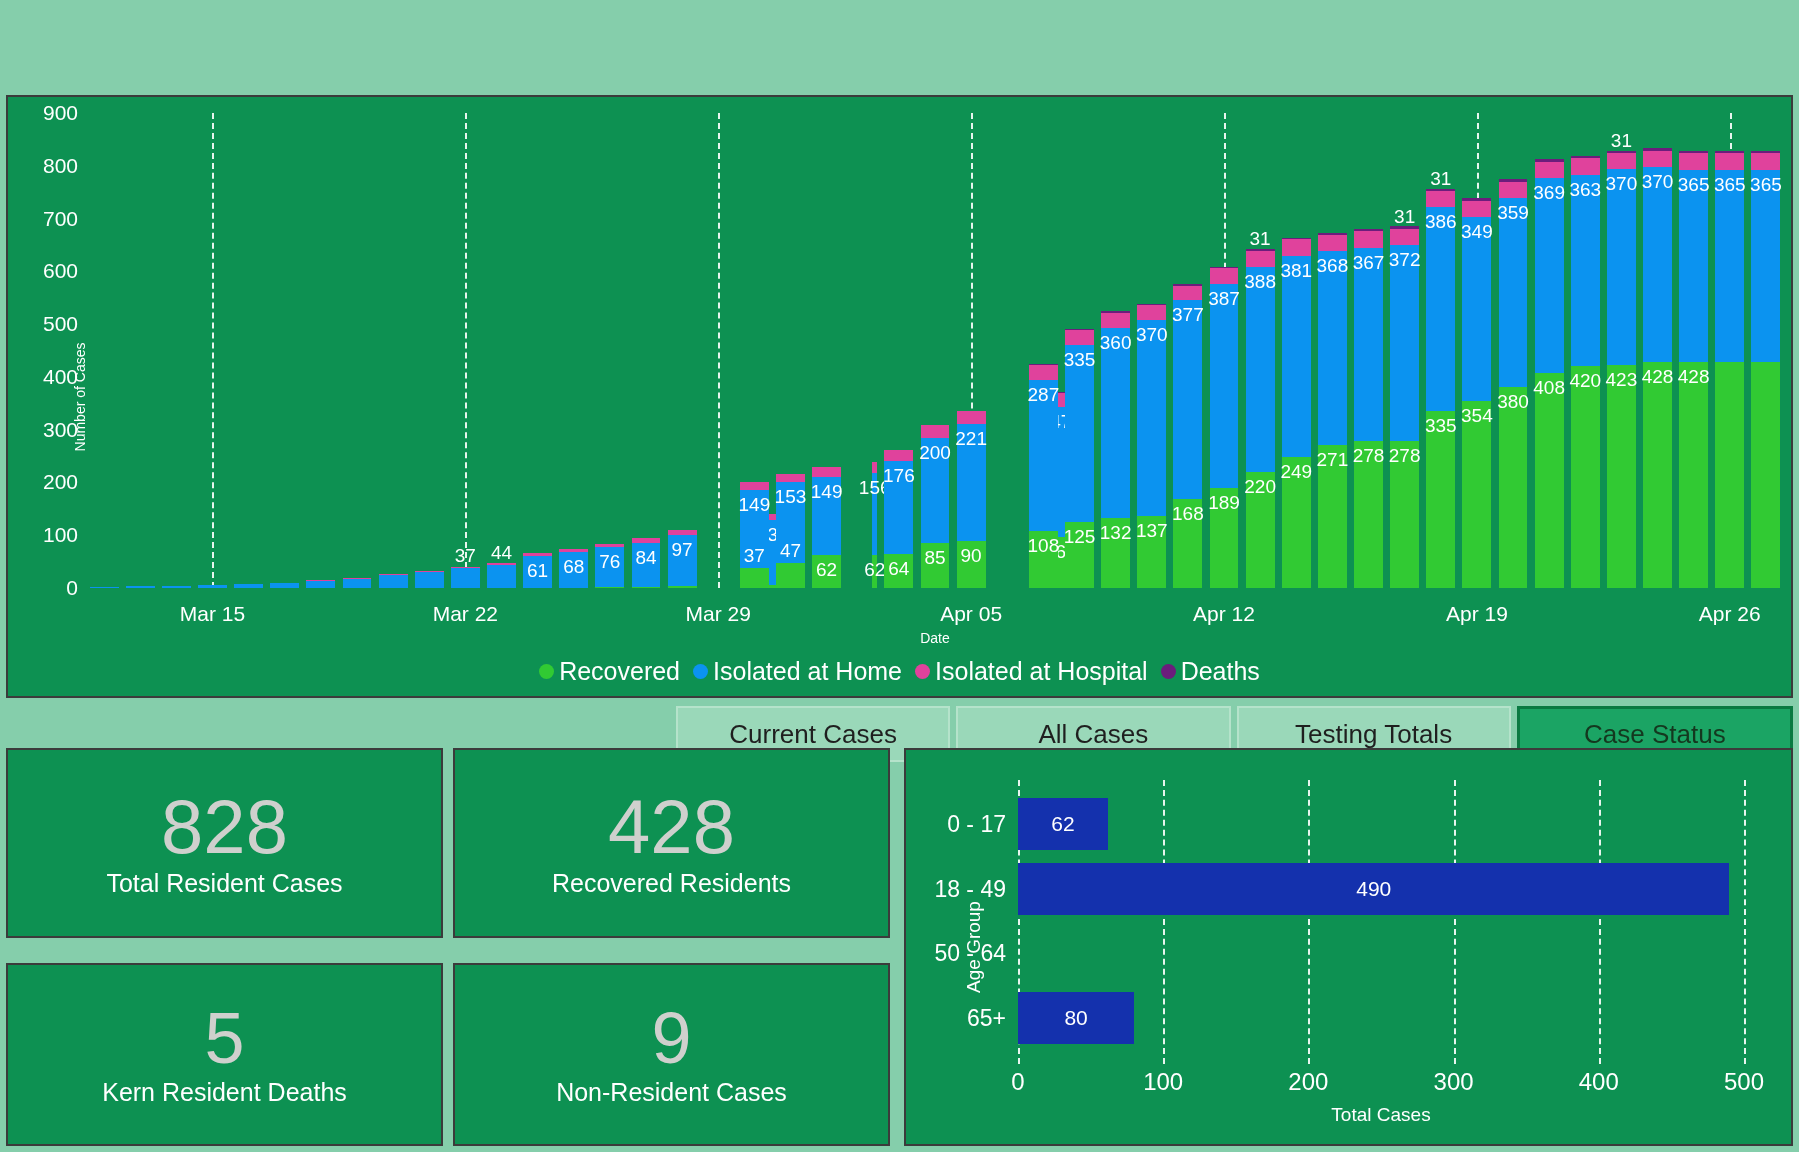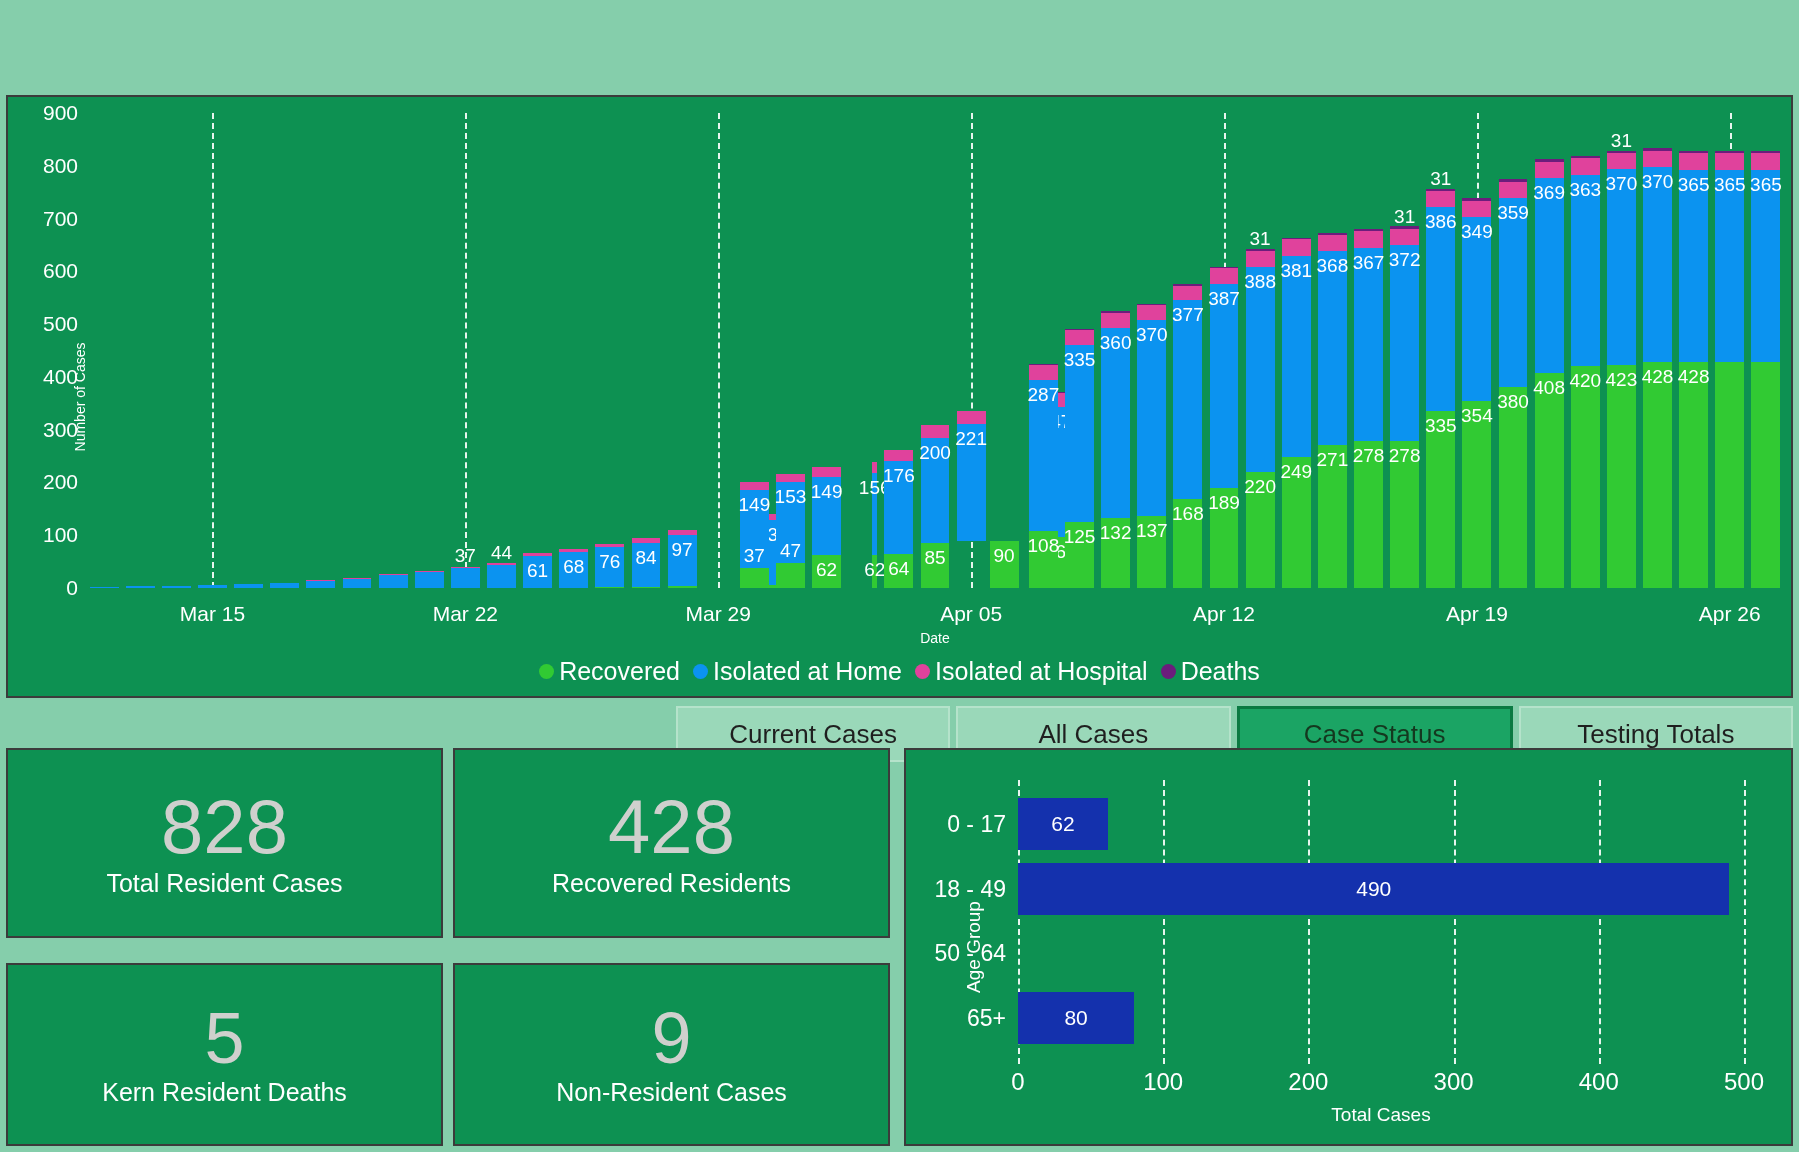--- a/index.html
+++ b/index.html
@@ -344,21 +344,21 @@
             <div class="seg seg-rec" style="height: 44.8611px;">
               <span class="seg-lab lab-in">85</span>
             </div>
           </div>
           <div class="bar-col" style="left: 870.677px; width: 28.9021px;">
             <div class="seg seg-dead" style="height: 0.527778px;"></div>
             <div class="seg seg-hosp" style="height: 12.6667px;"></div>
             <div class="seg seg-home" style="height: 116.639px;">
               <span class="seg-lab lab-in">221</span>
             </div>
-            <div class="seg seg-rec" style="height: 47.5px; margin-left: 33px;">
+            <div class="seg seg-rec" style="height: 47.5px;">
               <span class="seg-lab lab-in">90</span>
             </div>
           </div>
           <div class="bar-col" style="left: 955px; width: 28.9021px;">
             <div class="seg seg-dead" style="height: 1.05556px;"></div>
             <div class="seg seg-hosp" style="height: 13.7222px;"></div>
             <div class="seg seg-home" style="height: 130.361px;">
               <span class="seg-lab lab-in">247</span>
             </div>
             <div class="seg seg-rec" style="height: 50.6667px;">
@@ -611,25 +611,25 @@
       </div>
   </div>
 
   <div id="tabs">
       <div class="tab">
         <span>Current Cases</span>
       </div>
       <div class="tab">
         <span>All Cases</span>
       </div>
+      <div class="tab">
+        <span>Testing Totals</span>
+      </div>
       <div class="tab sel">
         <span>Case Status</span>
-      </div>
-      <div class="tab">
-        <span>Testing Totals</span>
       </div>
     </div>
 
   <div class="kpi" id="kpi-total">
     <div class="kpi-val">828</div>
     <div class="kpi-lab">Total Resident Cases</div>
   </div>
   <div class="kpi" id="kpi-recovered">
     <div class="kpi-val">428</div>
     <div class="kpi-lab">Recovered Residents</div>

